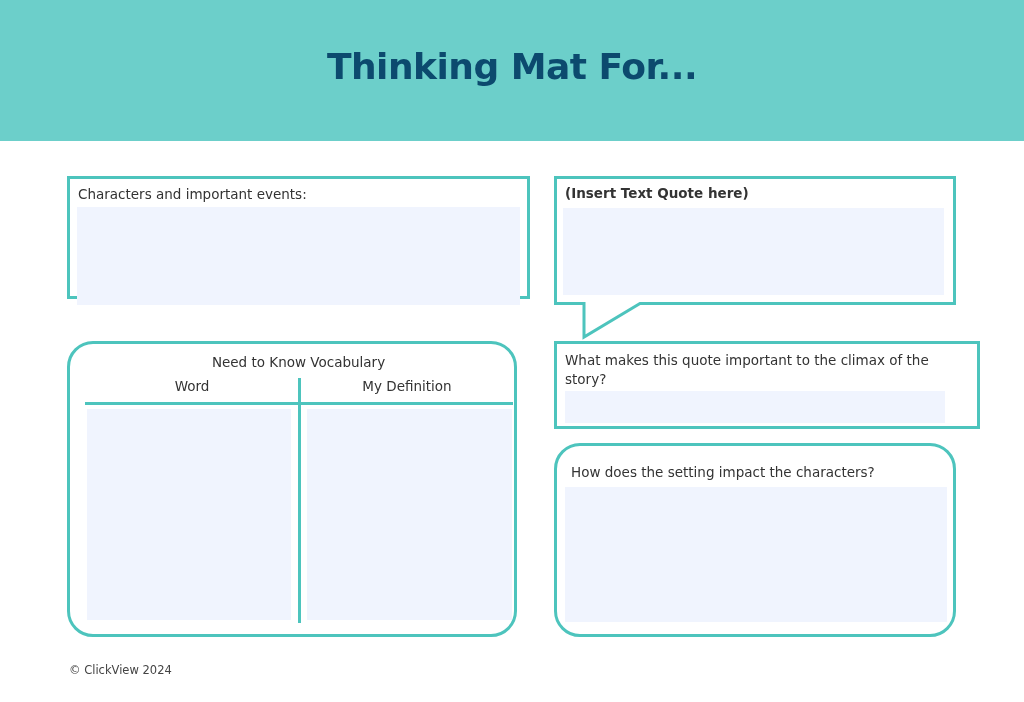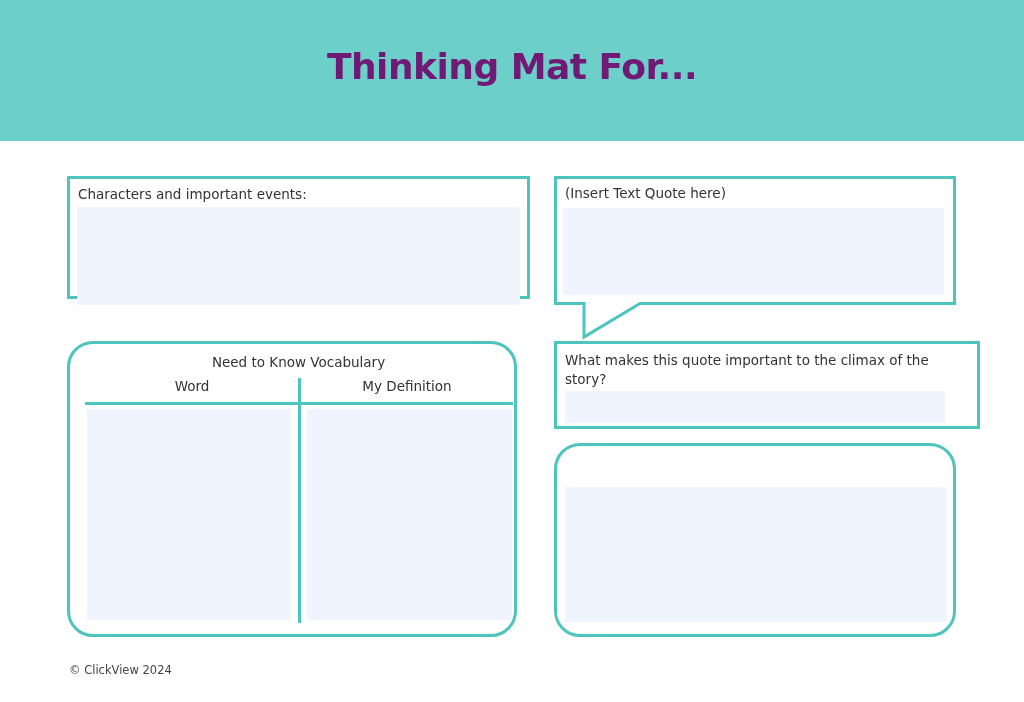--- a/index.html
+++ b/index.html
@@ -1,20 +1,20 @@
 <!DOCTYPE html>
 <html><head>
 <meta charset="utf-8">
 <style>
   html, body { margin:0; padding:0; }
   body { width:1024px; height:702px; background:#ffffff; position:relative; overflow:hidden;
          font-family:"DejaVu Sans", sans-serif; color:#333; }
   .header { position:absolute; left:0; top:0; width:1024px; height:141px; background:#6ccfca; }
   .title { position:absolute; left:0; top:46px; width:1024px; text-align:center;
-           font-family:"DejaVu Sans", sans-serif; font-weight:bold; font-size:36px; color:#701a75; letter-spacing:-0.5px; }
+           font-family:"DejaVu Sans", sans-serif; font-weight:bold; font-size:36px; color:#0c4a6e; letter-spacing:-0.5px; }
   .box { position:absolute; border:3px solid #4dc4bd; background:#fff; box-sizing:border-box; }
   .fill { position:absolute; background:#f0f4fe; }
   .label { position:absolute; font-size:13.5px; color:#333; line-height:19px; }
   .footer { position:absolute; left:69px; top:663px; font-size:11.5px; color:#444; }
   svg { position:absolute; }
 </style>
 </head>
 <body>
 
 <div class="header">
@@ -22,35 +22,36 @@
 </div>
 
 <div class="box" style="left:67px;top:176px;width:463px;height:123px;">
   <div class="label" style="left:8px;top:6px;">Characters and important events:</div>
   <div class="fill" style="left:7px;top:28px;width:443px;height:98px;"></div>
 </div>
 
 <svg style="left:553px;top:175px;" width="406" height="166" viewBox="0 0 406 166">
   <path d="M2.5 2.5 H401.5 V128.5 H87 L31 162 V128.5 H2.5 Z" fill="#fff" stroke="#4dc4bd" stroke-width="3" stroke-linejoin="miter"></path>
 </svg>
-<div class="label" style="left:565px;top:184px;">(Insert Text Quote here)</div>
+<div class="label" style="left:565px;top:184px;font-weight:bold;">(Insert Text Quote here)</div>
 <div class="fill" style="left:563px;top:208px;width:381px;height:87px;"></div>
 
 <div class="box" style="left:554px;top:341px;width:426px;height:88px;">
   <div class="label" style="left:8px;top:7px;width:380px;">What makes this quote important to the climax of the story?</div>
   <div class="fill" style="left:8px;top:47px;width:380px;height:32px;"></div>
 </div>
 
 <div class="box" style="left:67px;top:341px;width:450px;height:296px;border-radius:26px;">
   <div class="label" style="left:0;top:9px;width:457px;text-align:center;">Need to Know Vocabulary</div>
   <div class="label" style="left:232px;top:33px;width:210px;text-align:center;">My Definition</div>
   <div class="label" style="left:16px;top:33px;width:212px;text-align:center;">Word</div>
   <div style="position:absolute;left:15px;top:58px;width:428px;height:3px;background:#4dc4bd;"></div>
   <div style="position:absolute;left:228px;top:34px;width:3px;height:245px;background:#4dc4bd;"></div>
   <div class="fill" style="left:17px;top:65px;width:204px;height:211px;"></div>
   <div class="fill" style="left:237px;top:65px;width:205px;height:211px;"></div>
 </div>
 
 <div class="box" style="left:554px;top:443px;width:402px;height:194px;border-radius:26px;">
+  <div class="label" style="left:14px;top:17px;">How does the setting impact the characters?</div>
   <div class="fill" style="left:8px;top:41px;width:382px;height:135px;"></div>
 </div>
 
 <div class="footer">© ClickView 2024</div>
 
 </body></html>

